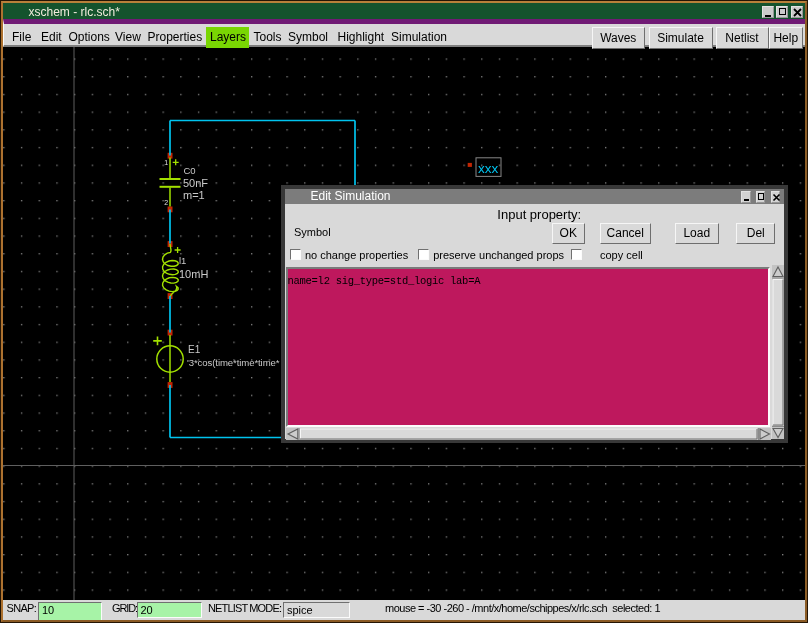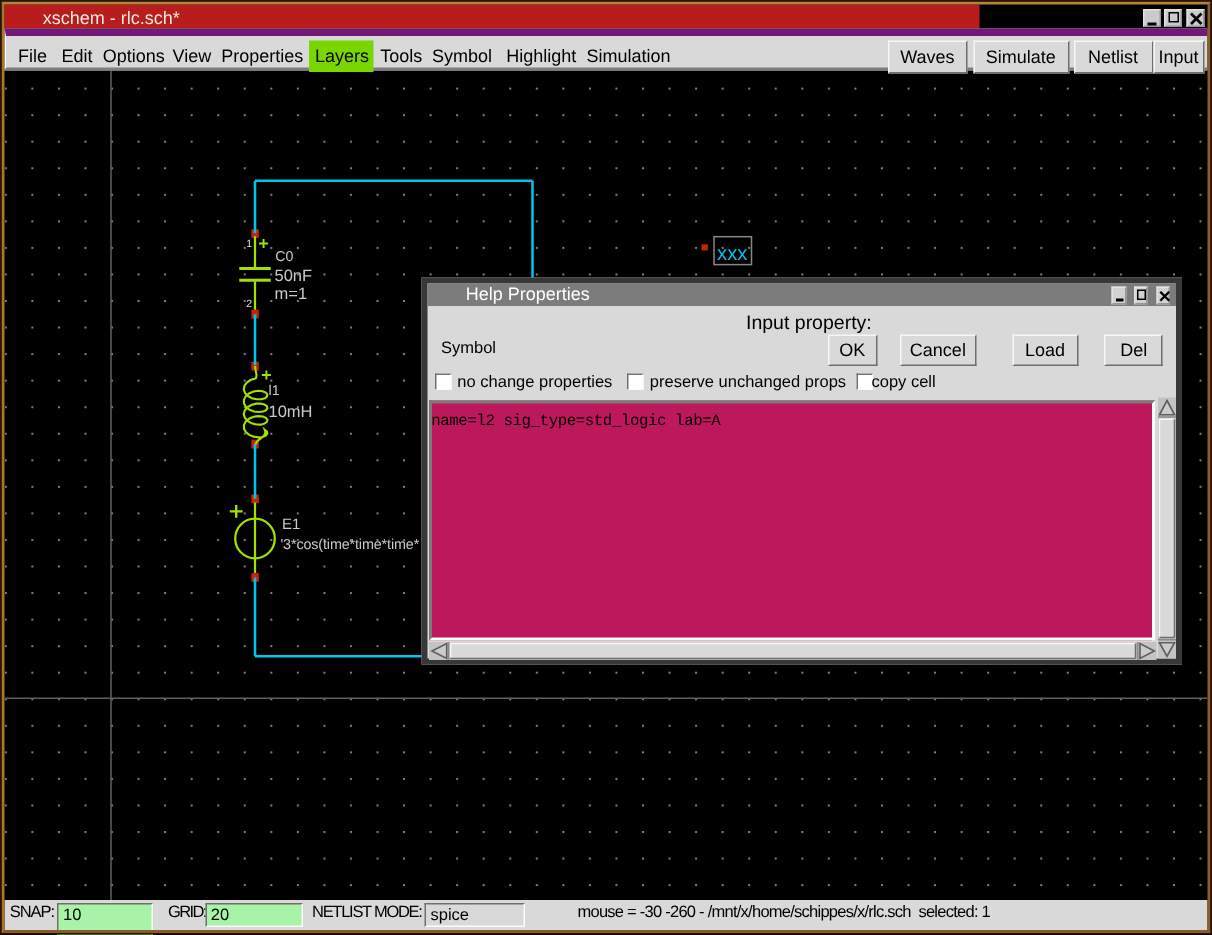--- a/index.html
+++ b/index.html
@@ -6,21 +6,21 @@
 .abs{position:absolute}
 .btn{position:absolute;background:#d9d9d9;border-top:1px solid #f6f6f6;border-left:1px solid #f6f6f6;border-bottom:1px solid #6e6e6e;border-right:1px solid #6e6e6e;color:#000;text-align:center}
 .sunken{border-top:1px solid #707070;border-left:1px solid #707070;border-bottom:1px solid #fbfbfb;border-right:1px solid #fbfbfb}
 .wbtn{position:absolute;background:#cbcbcb;border-top:1px solid #e2e2e2;border-left:1px solid #e2e2e2;border-bottom:1px solid #979797;border-right:1px solid #979797}
 </style></head>
 <body>
 
 <div class="abs" style="left:0;top:0;width:808px;height:623px;border:1px solid #241504;z-index:60;pointer-events:none"></div>
 <div class="abs" style="left:1px;top:1px;width:806px;height:621px;border-style:solid;border-width:2px;border-color:#b8803a #8c5d26 #8a5a24 #ad7230;z-index:59;pointer-events:none"></div>
 
-<div class="abs" style="left:3px;top:3px;width:650px;height:15.5px;background:#b91c1c;z-index:5">
+<div class="abs" style="left:3px;top:3px;width:802px;height:15.5px;background:#14532d;z-index:5">
   <span class="abs" style="left:25.5px;top:2.2px;font-size:12px;color:#f2ecdd">xschem - rlc.sch*</span>
   <div class="wbtn" style="left:758.5px;top:2.5px;width:12.5px;height:12px">
     <div class="abs" style="left:2.5px;top:8px;width:6px;height:2px;background:#000"></div>
   </div>
   <div class="wbtn" style="left:772.8px;top:2.5px;width:12.5px;height:12px">
     <div class="abs" style="left:2px;top:1.8px;width:7px;height:7px;border:1.8px solid #000"></div>
   </div>
   <div class="wbtn" style="left:787.5px;top:2.5px;width:12.5px;height:12px">
     <svg width="11" height="11" style="position:absolute;left:0;top:0">
         <path d="M2,2 L9,9 M9,2 L2,9" stroke="#000" stroke-width="1.8"></path>
@@ -36,21 +36,21 @@
   <span class="abs" style="left:111px;top:6px">View</span>
   <span class="abs" style="left:143.5px;top:6px">Properties</span>
   <span class="abs" style="left:206px;top:6px">Layers</span>
   <span class="abs" style="left:249.5px;top:6px">Tools</span>
   <span class="abs" style="left:284px;top:6px">Symbol</span>
   <span class="abs" style="left:333.5px;top:6px">Highlight</span>
   <span class="abs" style="left:387px;top:6px">Simulation</span>
   <div class="btn" style="left:587.5px;top:3px;width:53.5px;height:22.5px;line-height:21px">Waves</div>
   <div class="btn" style="left:644.5px;top:3px;width:64px;height:22.5px;line-height:21px">Simulate</div>
   <div class="btn" style="left:711.5px;top:3px;width:53px;height:22.5px;line-height:21px">Netlist</div>
-  <div class="btn" style="left:764.5px;top:3px;width:34.5px;height:22.5px;line-height:21px">Input</div>
+  <div class="btn" style="left:764.5px;top:3px;width:34.5px;height:22.5px;line-height:21px">Help</div>
 </div>
 
 <svg class="abs" style="left:3px;top:46.5px;z-index:1" width="802" height="553" viewBox="3 46.5 802 553">
   <defs>
     <pattern id="g" x="3.2" y="57.9" width="17.7" height="17.7" patternUnits="userSpaceOnUse">
       <rect x="0" y="0" width="1.35" height="1.35" fill="#7d7d7d"></rect>
     </pattern>
   </defs>
   <rect x="3" y="46.5" width="802" height="553" fill="#000"></rect>
   <rect x="3" y="46.5" width="802" height="553" fill="url(#g)"></rect>
@@ -118,21 +118,21 @@
     </div>
   <span class="abs" style="left:205px;top:2.5px;letter-spacing:-0.85px">NETLIST MODE:</span>
   <div class="abs sunken" style="left:280px;top:2px;width:67px;height:16px;background:#d9d9d9">
       <span class="abs" style="left:3px;top:1px">spice</span>
     </div>
   <span class="abs" style="left:382px;top:2.5px;letter-spacing:-0.5px">mouse = -30 -260 - /mnt/x/home/schippes/x/rlc.sch&nbsp; selected: 1</span>
 </div>
 
 <div class="abs" style="left:281px;top:185px;width:506.5px;height:258px;background:#d9d9d9;border:4px solid #383838;z-index:20">
   <div class="abs" style="left:0;top:0;width:498.5px;height:15px;background:#7c7c7c">
-    <span class="abs" style="left:25.5px;top:-0.5px;font-size:12px;color:#fff">Help Properties</span>
+    <span class="abs" style="left:25.5px;top:-0.5px;font-size:12px;color:#fff">Edit Simulation</span>
     <div class="wbtn" style="left:456px;top:2px;width:9.5px;height:11.5px;background:#d2d2d2">
       <div class="abs" style="left:1.5px;top:7px;width:5px;height:1.8px;background:#000"></div>
     </div>
     <div class="wbtn" style="left:470.7px;top:2px;width:9.5px;height:11.5px;background:#d2d2d2">
       <div class="abs" style="left:1.2px;top:1.2px;width:6px;height:6.5px;border:1.6px solid #000"></div>
     </div>
     <div class="wbtn" style="left:485.7px;top:2px;width:9.5px;height:11.5px;background:#d2d2d2">
       <svg width="9" height="11" style="position:absolute;left:0;top:0">
           <path d="M1.5,2.5 L7.5,8.5 M7.5,2.5 L1.5,8.5" stroke="#000" stroke-width="1.6"></path>
         </svg>
@@ -142,21 +142,21 @@
   <span class="abs" style="left:9px;top:37px;font-size:11px">Symbol</span>
   <div class="btn" style="left:266.5px;top:33.5px;width:33.5px;height:21px;line-height:19px;font-size:12px">OK</div>
   <div class="btn" style="left:314.5px;top:33.5px;width:51.5px;height:21px;line-height:19px;font-size:12px">Cancel</div>
   <div class="btn" style="left:390px;top:33.5px;width:43.5px;height:21px;line-height:19px;font-size:12px">Load</div>
   <div class="btn" style="left:451.3px;top:33.5px;width:39px;height:21px;line-height:19px;font-size:12px">Del</div>
   <div class="abs" style="left:4.5px;top:59.7px;width:11px;height:11px;background:#fff;border-top:1px solid #707070;border-left:1px solid #707070;border-bottom:1px solid #fbfbfb;border-right:1px solid #fbfbfb"></div>
   <span class="abs" style="left:19.9px;top:59.5px;font-size:11px">no change properties</span>
   <div class="abs" style="left:133.3px;top:59.7px;width:11px;height:11px;background:#fff;border-top:1px solid #707070;border-left:1px solid #707070;border-bottom:1px solid #fbfbfb;border-right:1px solid #fbfbfb"></div>
   <span class="abs" style="left:148.2px;top:59.5px;font-size:11px">preserve unchanged props</span>
   <div class="abs" style="left:286.4px;top:59.7px;width:11px;height:11px;background:#fff;border-top:1px solid #707070;border-left:1px solid #707070;border-bottom:1px solid #fbfbfb;border-right:1px solid #fbfbfb"></div>
-  <span class="abs" style="left:296px;top:59.5px;font-size:11px">copy cell</span>
+  <span class="abs" style="left:315px;top:59.5px;font-size:11px">copy cell</span>
 
   <div class="abs" style="left:0.5px;top:78.4px;width:484px;height:159.5px;background:#be185d;border-top:2px solid #7a7a7a;border-left:2px solid #7a7a7a;border-bottom:2px solid #fcfcfc;border-right:2px solid #fcfcfc">
     <span class="abs" style="left:0px;top:5.2px;font-family:'Liberation Mono',monospace;font-size:10.5px;letter-spacing:-0.28px">name=l2 sig_type=std_logic lab=A</span>
   </div>
 
   <div class="abs" style="left:486.5px;top:76px;width:12px;height:174px;background:#c3c3c3">
     <svg width="12" height="174" style="position:absolute;left:0;top:0">
       <polygon points="6,2 11,11.5 1,11.5" fill="#cccccc" stroke="#5f5f5f" stroke-width="1.1"></polygon>
       <line x1="0" y1="13" x2="12" y2="13" stroke="#8a8a8a" stroke-width="1"></line>
       <rect x="0.5" y="14" width="11" height="146" fill="#d9d9d9" stroke="none"></rect>

